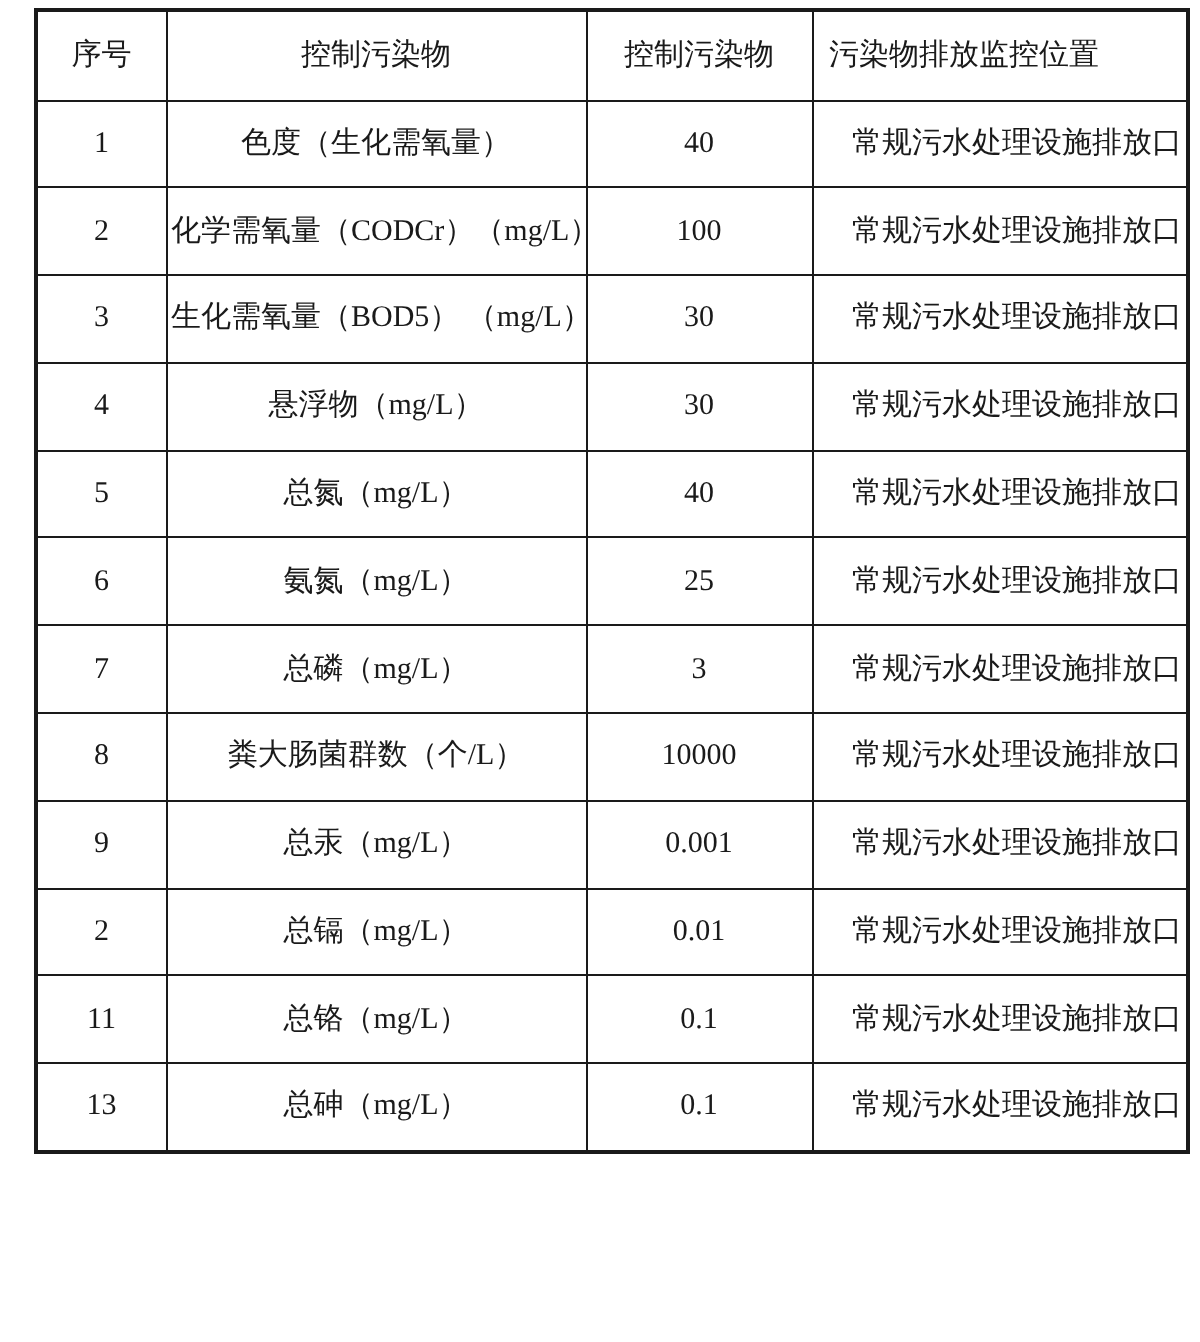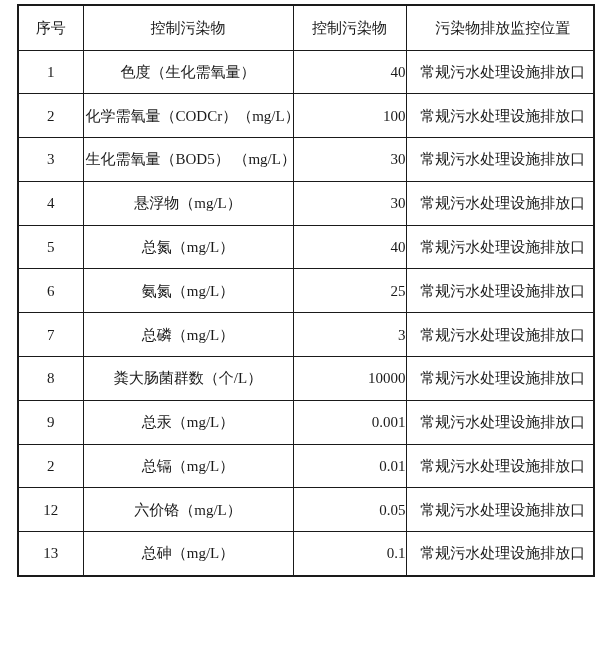--- a/index.html
+++ b/index.html
@@ -32,24 +32,24 @@
     font-weight: normal;
     line-height: 1.2;
     vertical-align: middle;
     overflow: hidden;
     white-space: nowrap;
   }
   table.limits thead th { height: 45px; }
   table.limits tbody td { height: 43.8px; }
   .col-no      { text-align: center; }
   .col-pollutant { text-align: center; padding: 12px 2px; }
-  .col-limit   { text-align: right; }
-  .col-location { text-align: center; padding-left: 8px; padding-right: 2px; }
+  .col-limit   { text-align: center; }
+  .col-location { text-align: right; padding-left: 8px; padding-right: 2px; }
   th.col-no, th.col-pollutant, th.col-limit { text-align: center; }
-  th.col-location { text-align: center; padding-left: 8px; margin-left: 24px; }
+  th.col-location { text-align: left; padding-left: 8px; margin-left: 24px; }
 </style>
 </head>
 <body>
 
 <div class="page">
   <table class="limits">
     <colgroup>
       <col style="width:65px">
       <col style="width:210px">
       <col style="width:113px">
@@ -118,23 +118,23 @@
           <td class="col-limit">0.001</td>
           <td class="col-location">常规污水处理设施排放口</td>
         </tr>
         <tr>
           <td class="col-no">2</td>
           <td class="col-pollutant">总镉（mg/L）</td>
           <td class="col-limit">0.01</td>
           <td class="col-location">常规污水处理设施排放口</td>
         </tr>
         <tr>
-          <td class="col-no">12</td>
-          <td class="col-pollutant">六价铬（mg/L）</td>
-          <td class="col-limit">0.05</td>
+          <td class="col-no">11</td>
+          <td class="col-pollutant">总铬（mg/L）</td>
+          <td class="col-limit">0.1</td>
           <td class="col-location">常规污水处理设施排放口</td>
         </tr>
         <tr>
           <td class="col-no">13</td>
           <td class="col-pollutant">总砷（mg/L）</td>
           <td class="col-limit">0.1</td>
           <td class="col-location">常规污水处理设施排放口</td>
         </tr>
       </tbody>
   </table>

